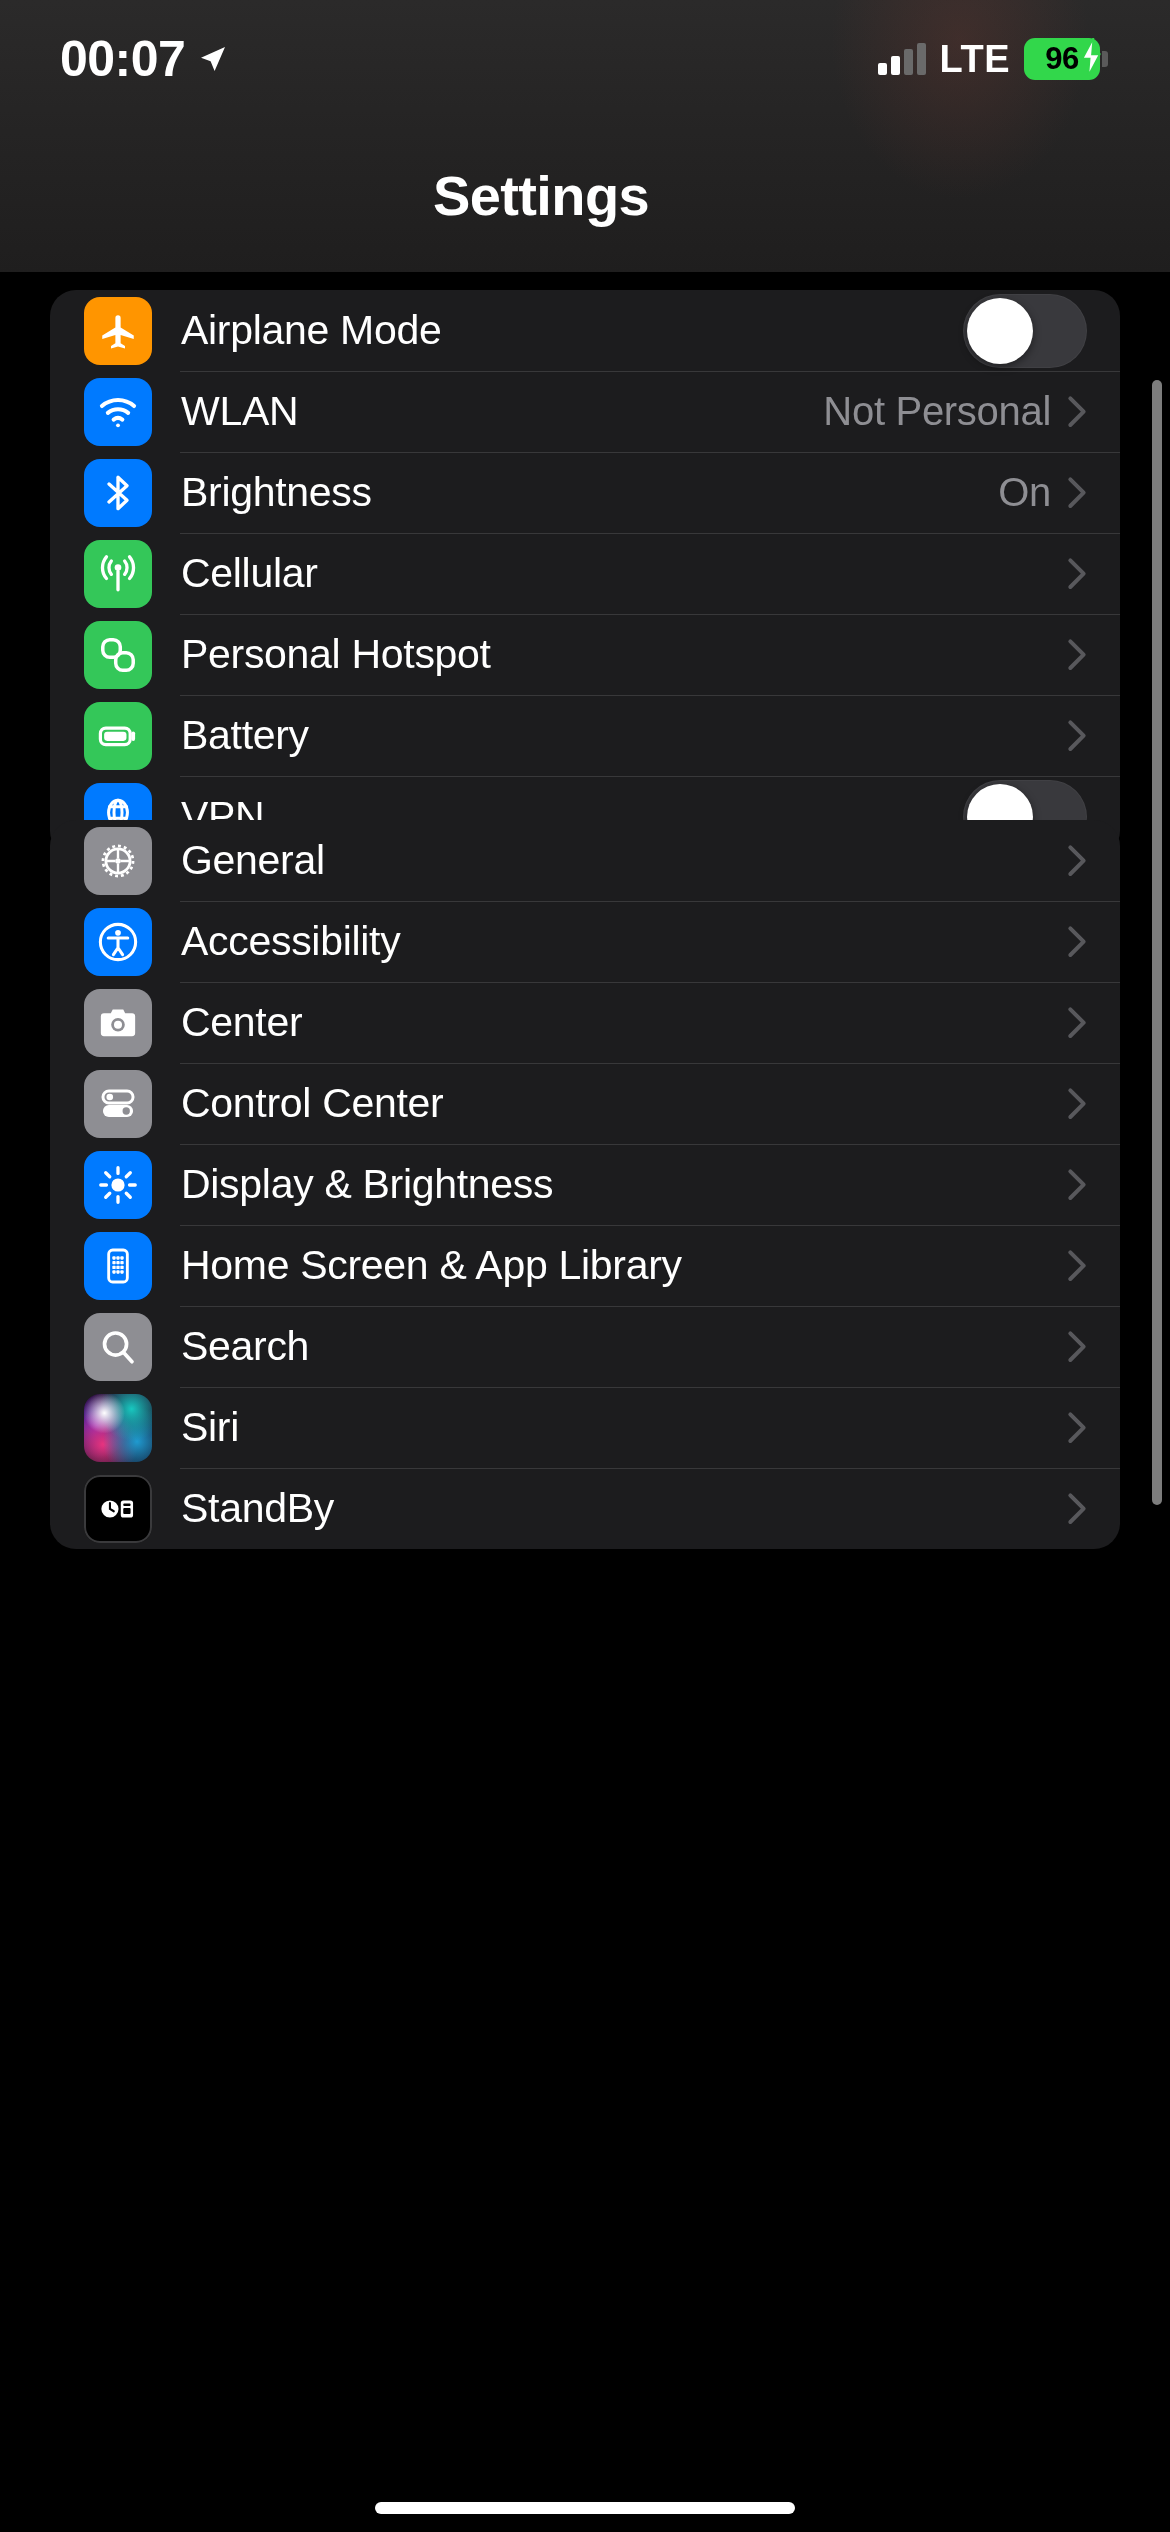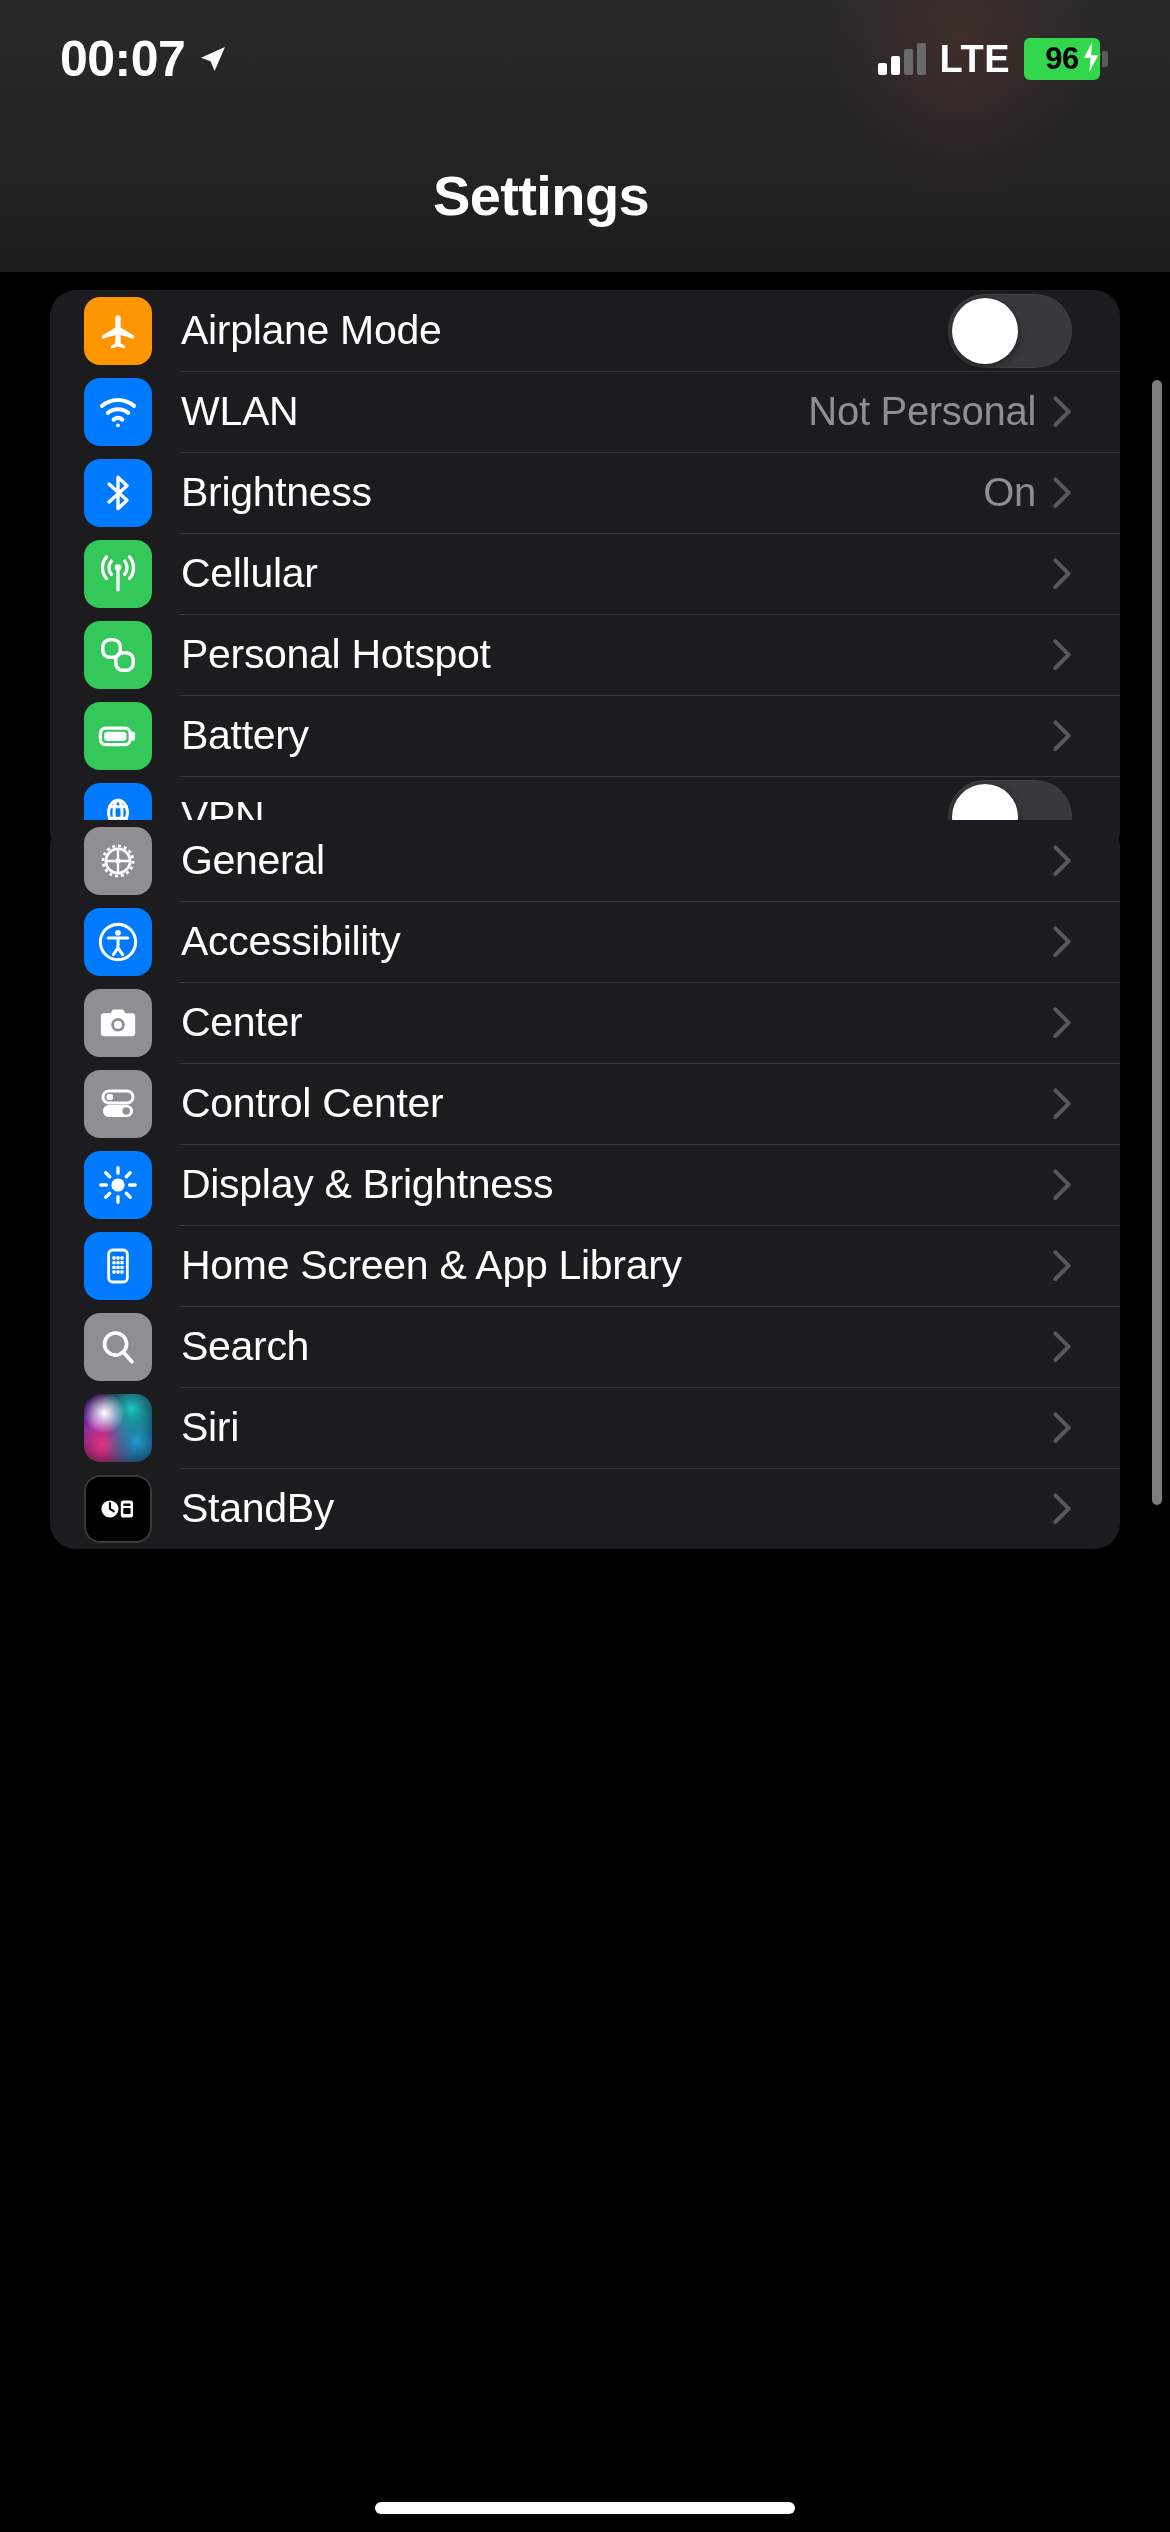--- a/index.html
+++ b/index.html
@@ -26,21 +26,21 @@
   .signal{ display:flex; align-items:flex-end; gap:4px; height:32px; }
   .signal i{ display:block; width:9px; border-radius:2px; background:#6a6a6a; }
   .signal i.on{ background:#fff; }
   .signal i:nth-child(1){ height:12px; }
   .signal i:nth-child(2){ height:19px; }
   .signal i:nth-child(3){ height:26px; }
   .signal i:nth-child(4){ height:32px; }
   .lte{ font-size:38px; font-weight:600; letter-spacing:0.5px; }
   .battery{ position:relative; display:flex; align-items:center; }
   .batt-body{
-    width:76px; height:42px; border-radius:6px; background:#32D74B;
+    width:76px; height:42px; border-radius:11px; background:#32D74B;
     display:flex; align-items:center; justify-content:center; position:relative;
   }
   .batt-pct{ font-size:31px; font-weight:700; color:#000; letter-spacing:-0.5px; }
   .batt-bolt{ position:absolute; right:-2px; top:50%; transform:translateY(-50%); }
   .batt-tip{ width:6px; height:16px; background:#5a5a5a; border-radius:0 3px 3px 0; margin-left:2px; }
 
   
   .header{
     position:absolute; top:0; left:0; width:1170px; height:272px;
     background:linear-gradient(180deg,#2b2a2a 0%, #262525 40%, #1f1e1e 100%);
@@ -72,21 +72,21 @@
     border-radius:26px;
     overflow:hidden;
   }
   #card-connectivity{ top:18px; }
   #card-system{ top:548px; }
 
   .row{
     position:relative;
     height:81px;
     display:flex; align-items:center;
-    padding-left:34px; padding-right:48px;
+    padding-left:34px; padding-right:33px;
   }
   .row + .row::before{
     content:""; position:absolute; left:130px; right:0; top:0;
     height:1px; background:#38383a;
   }
   .icon{
     width:68px; height:68px; border-radius:16px;
     flex:0 0 68px;
     display:flex; align-items:center; justify-content:center;
     margin-right:29px;

